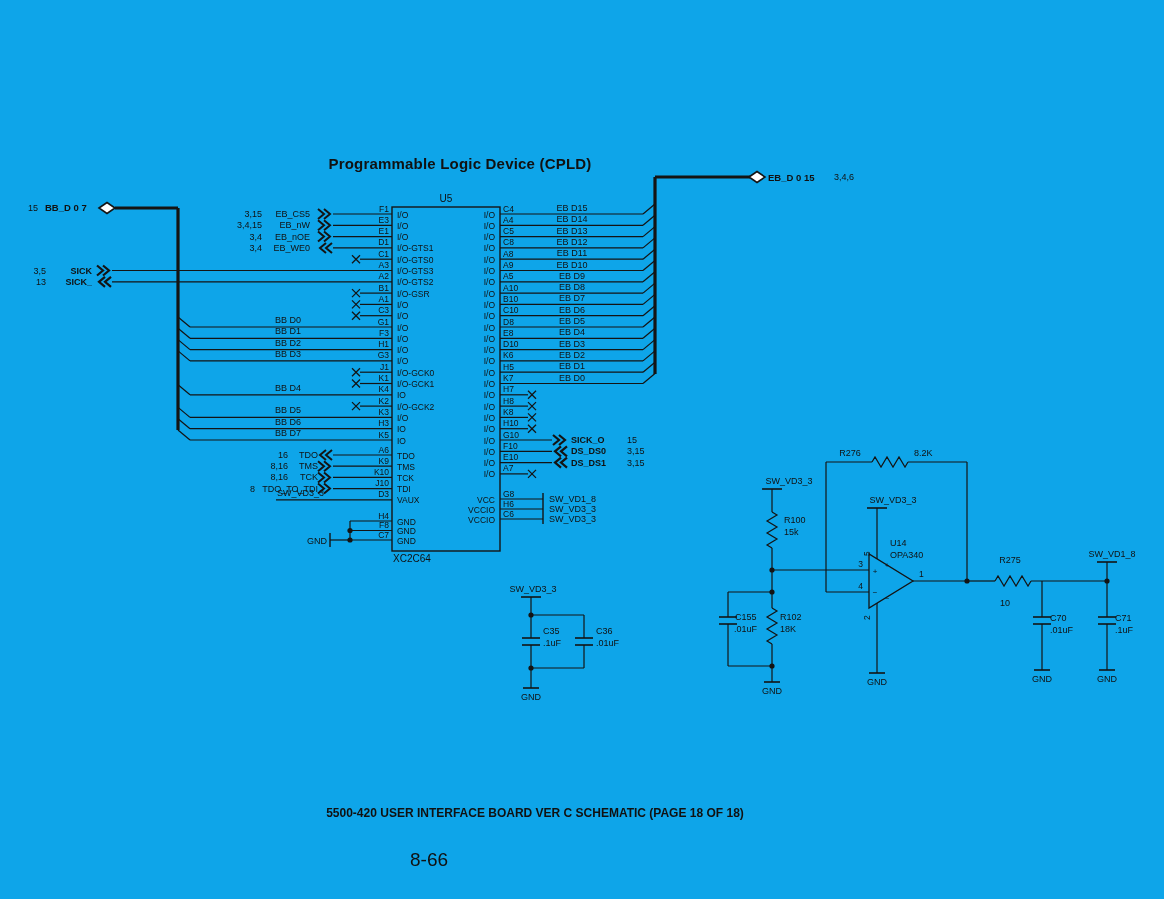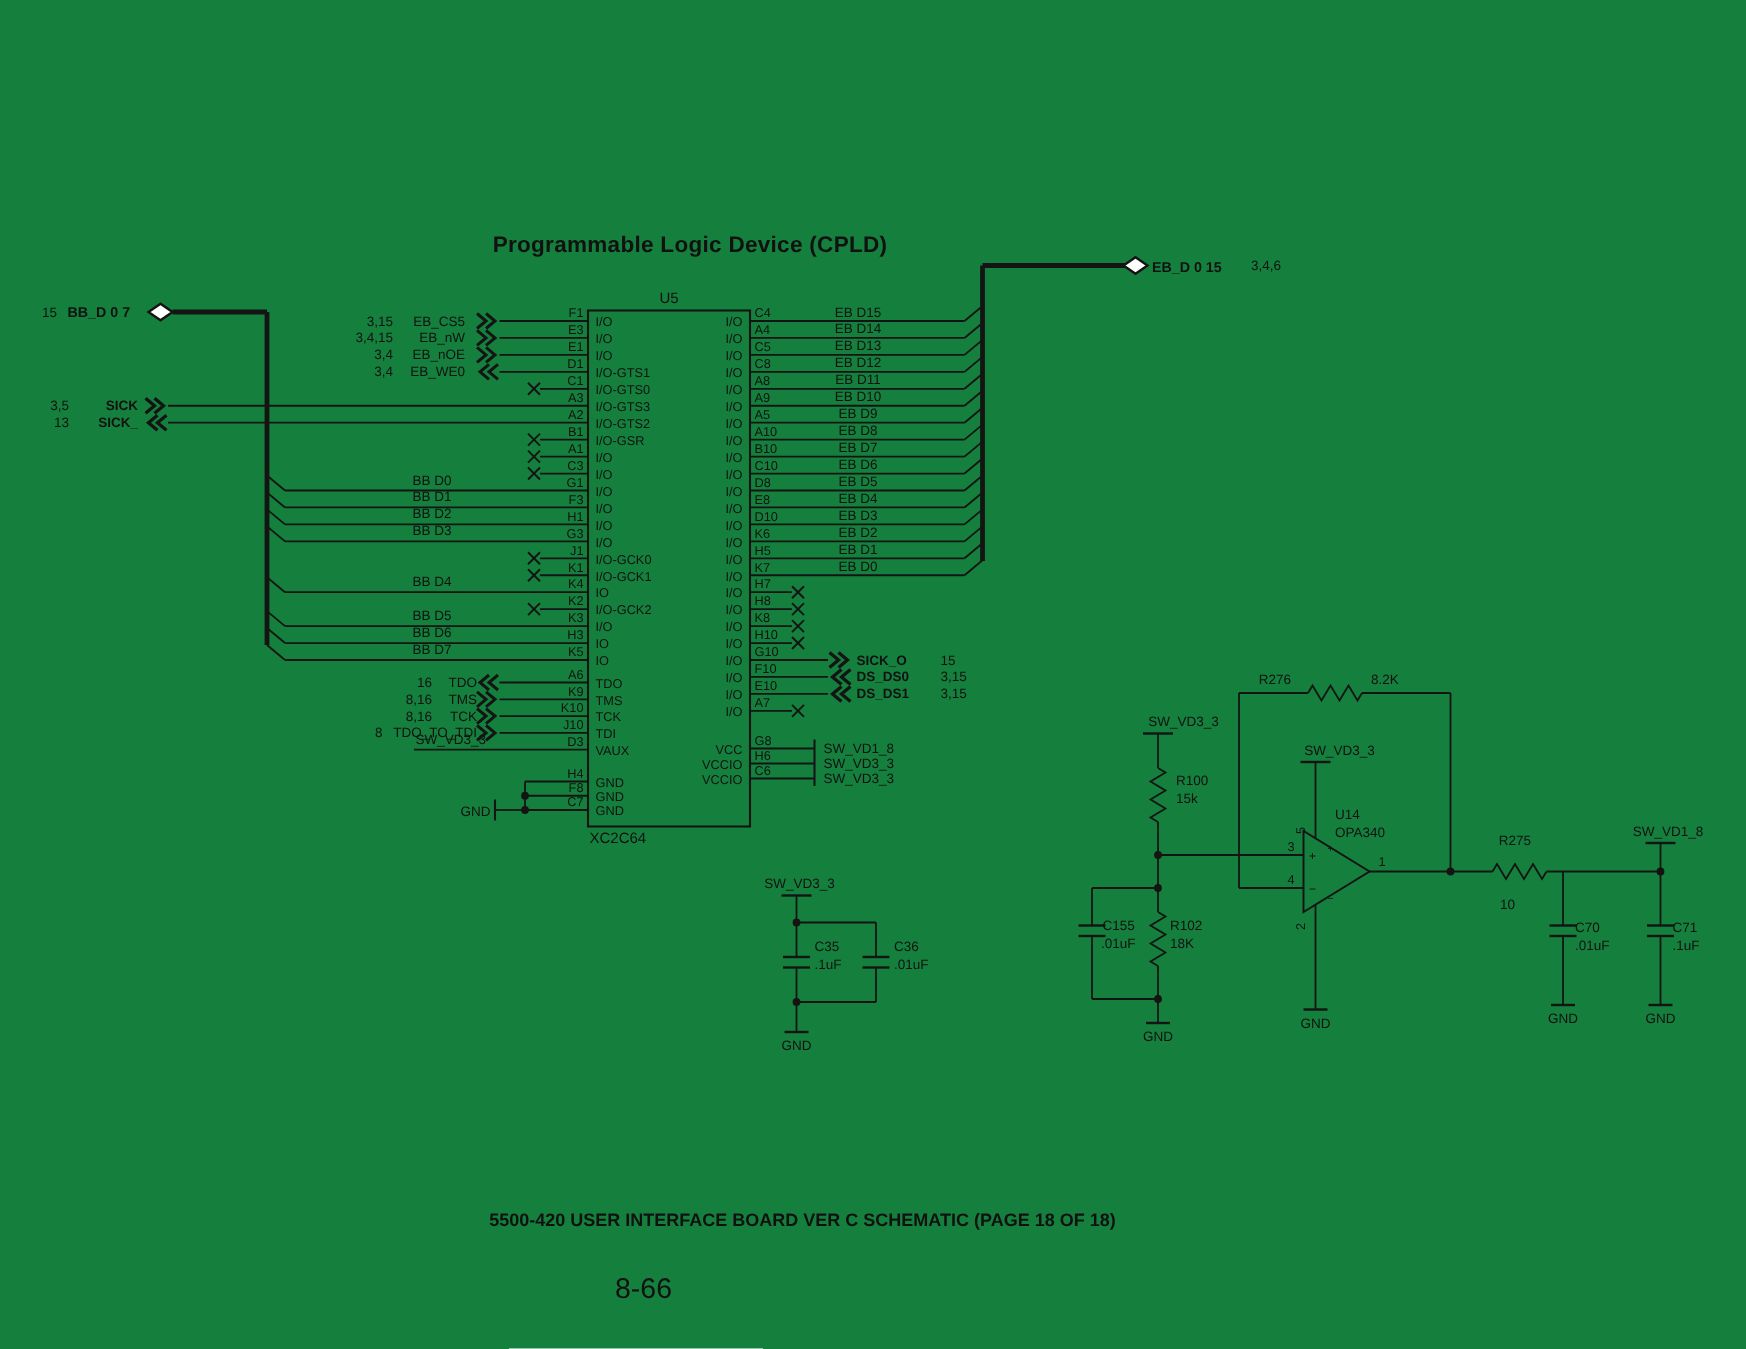--- a/index.html
+++ b/index.html
@@ -1,16 +1,16 @@
 <!DOCTYPE html>
 <html><head>
 <meta charset="utf-8">
 <style>
   html,body{margin:0;padding:0;background:#fff;}
-  .sheet{position:relative;width:1164px;height:899px;background:#15803d;overflow:hidden;
+  .sheet{position:relative;width:1164px;height:899px;background:#0ea5e9;overflow:hidden;
          font-family:"Liberation Sans", sans-serif;color:#111;}
   .title{position:absolute;top:155px;left:160px;width:600px;text-align:center;
          font-size:15px;font-weight:bold;letter-spacing:.2px;}
   .footer-title{position:absolute;top:806px;left:185px;width:700px;text-align:center;
          font-size:12px;font-weight:bold;}
   .page-num{position:absolute;top:849px;left:410px;font-size:19px;}
   svg text{font-family:"Liberation Sans", sans-serif;fill:#111;}
 </style>
 </head>
 <body>

